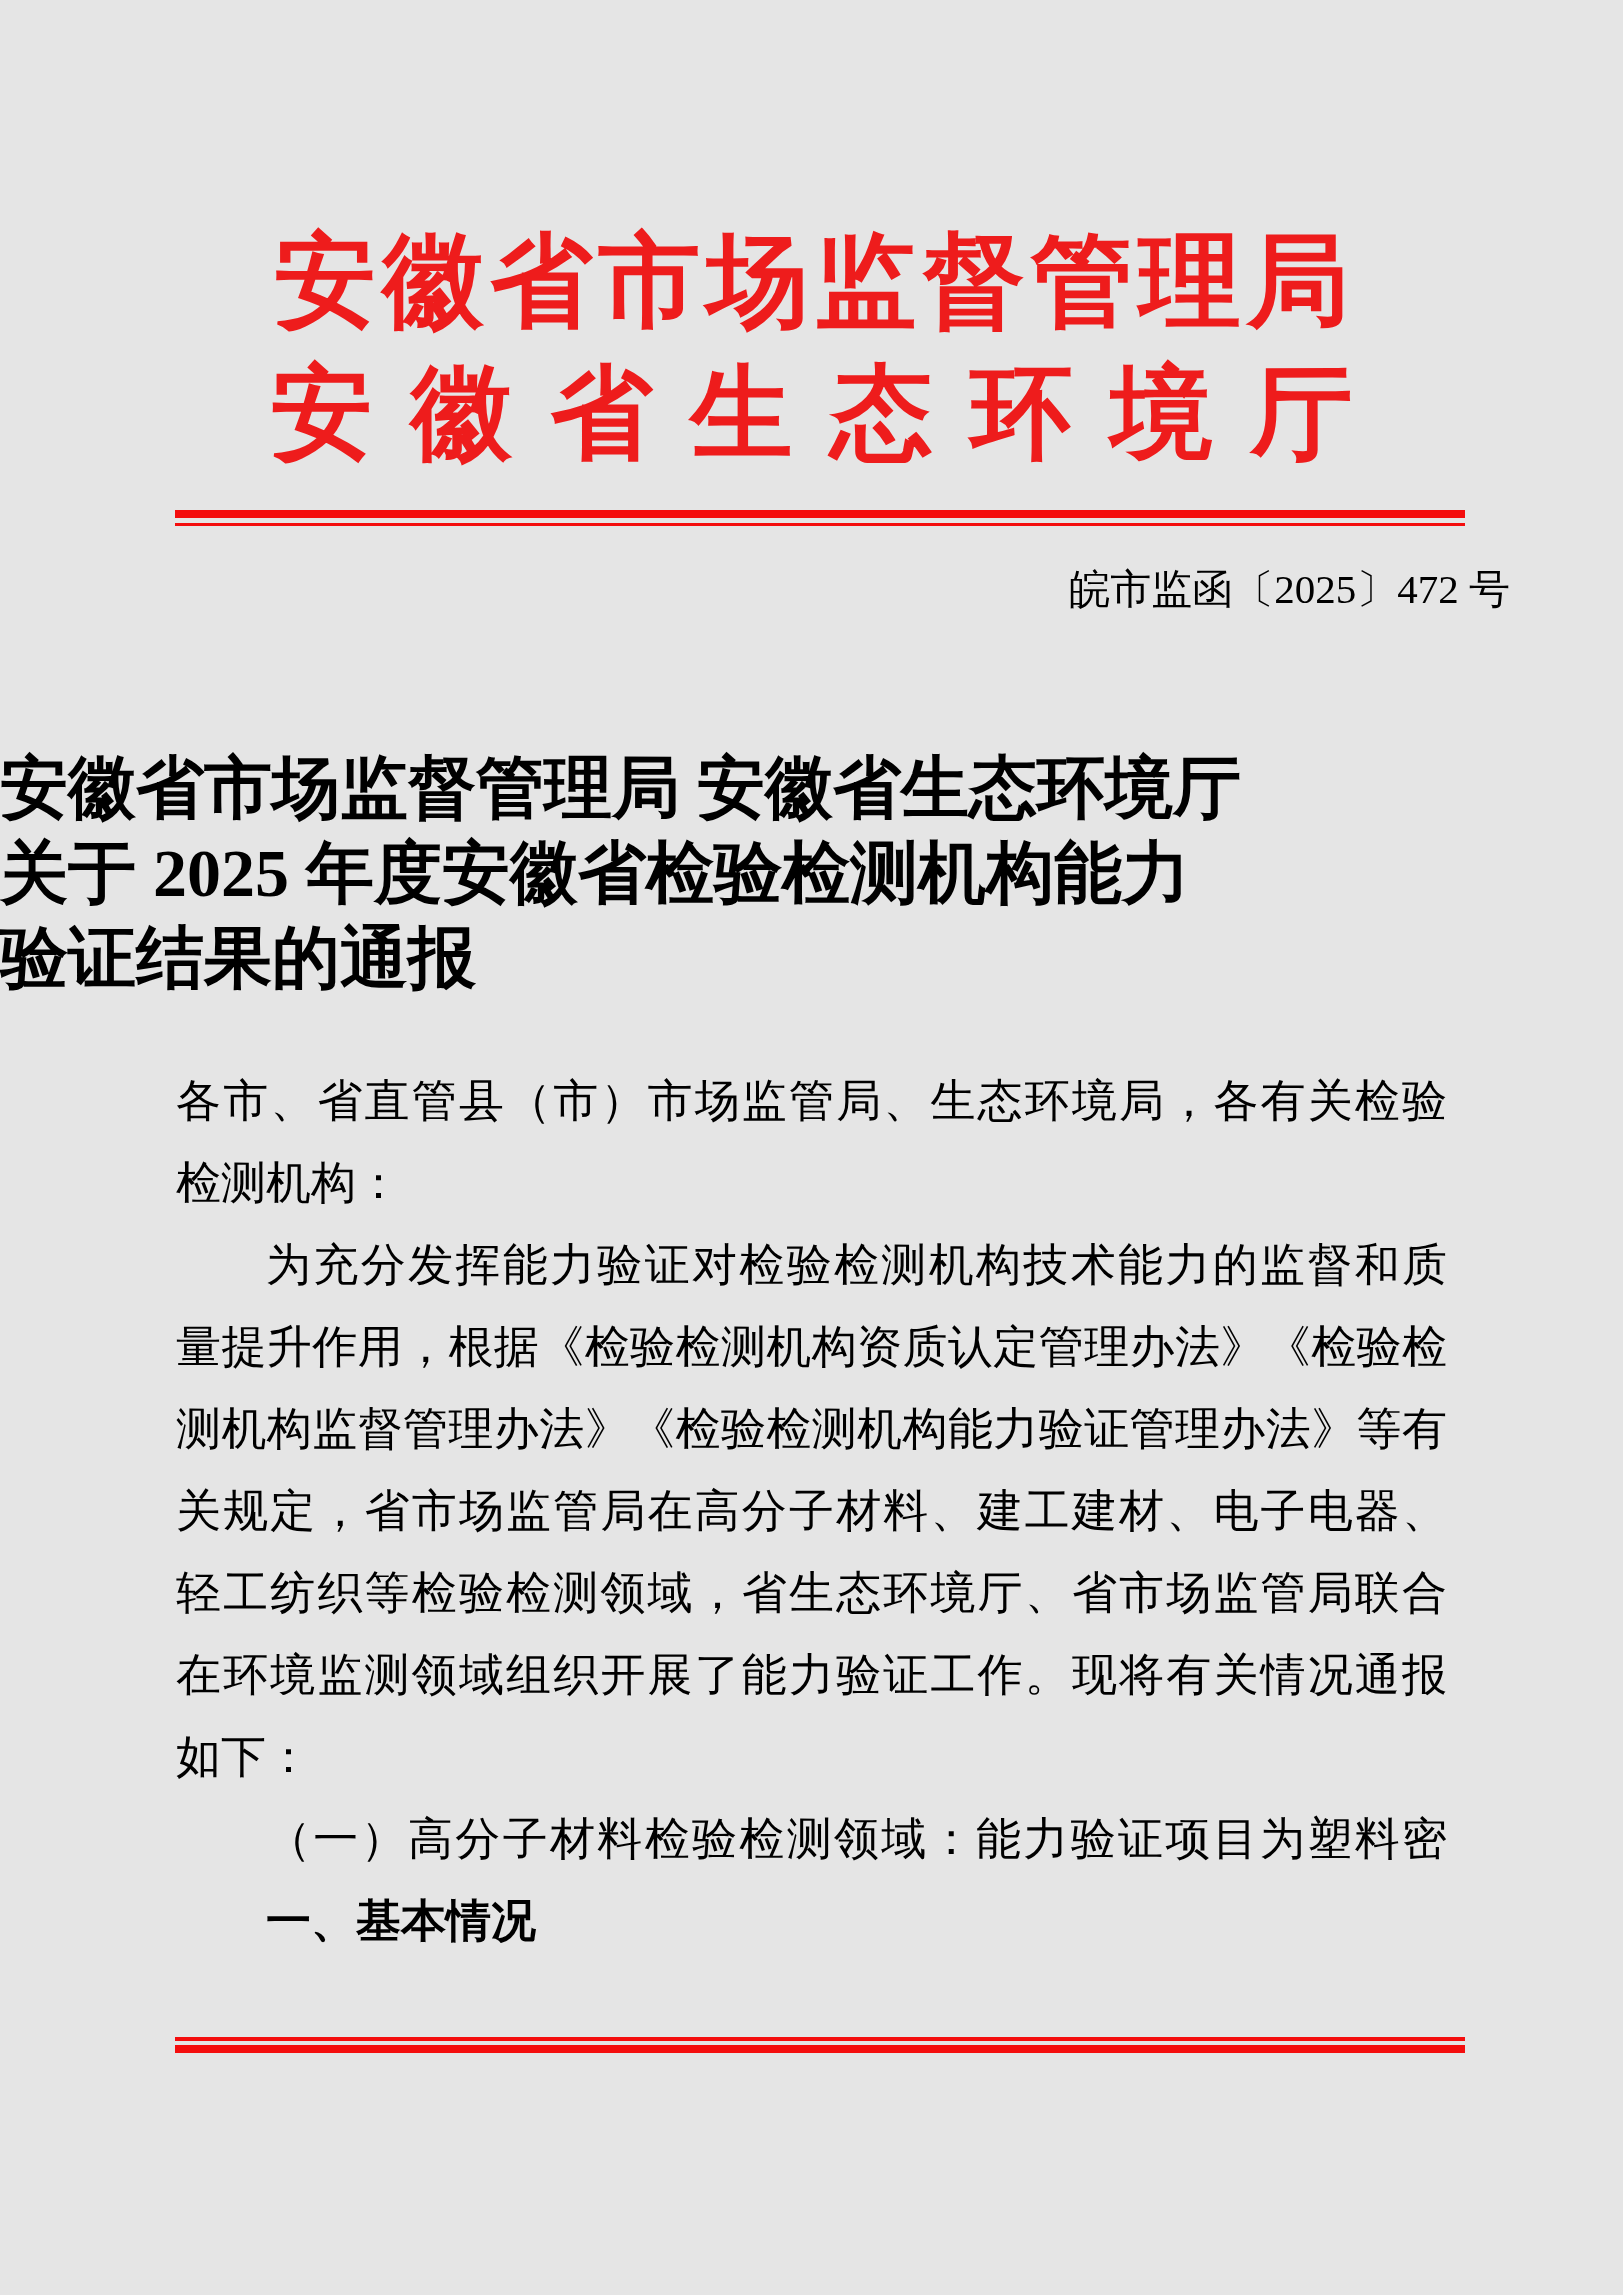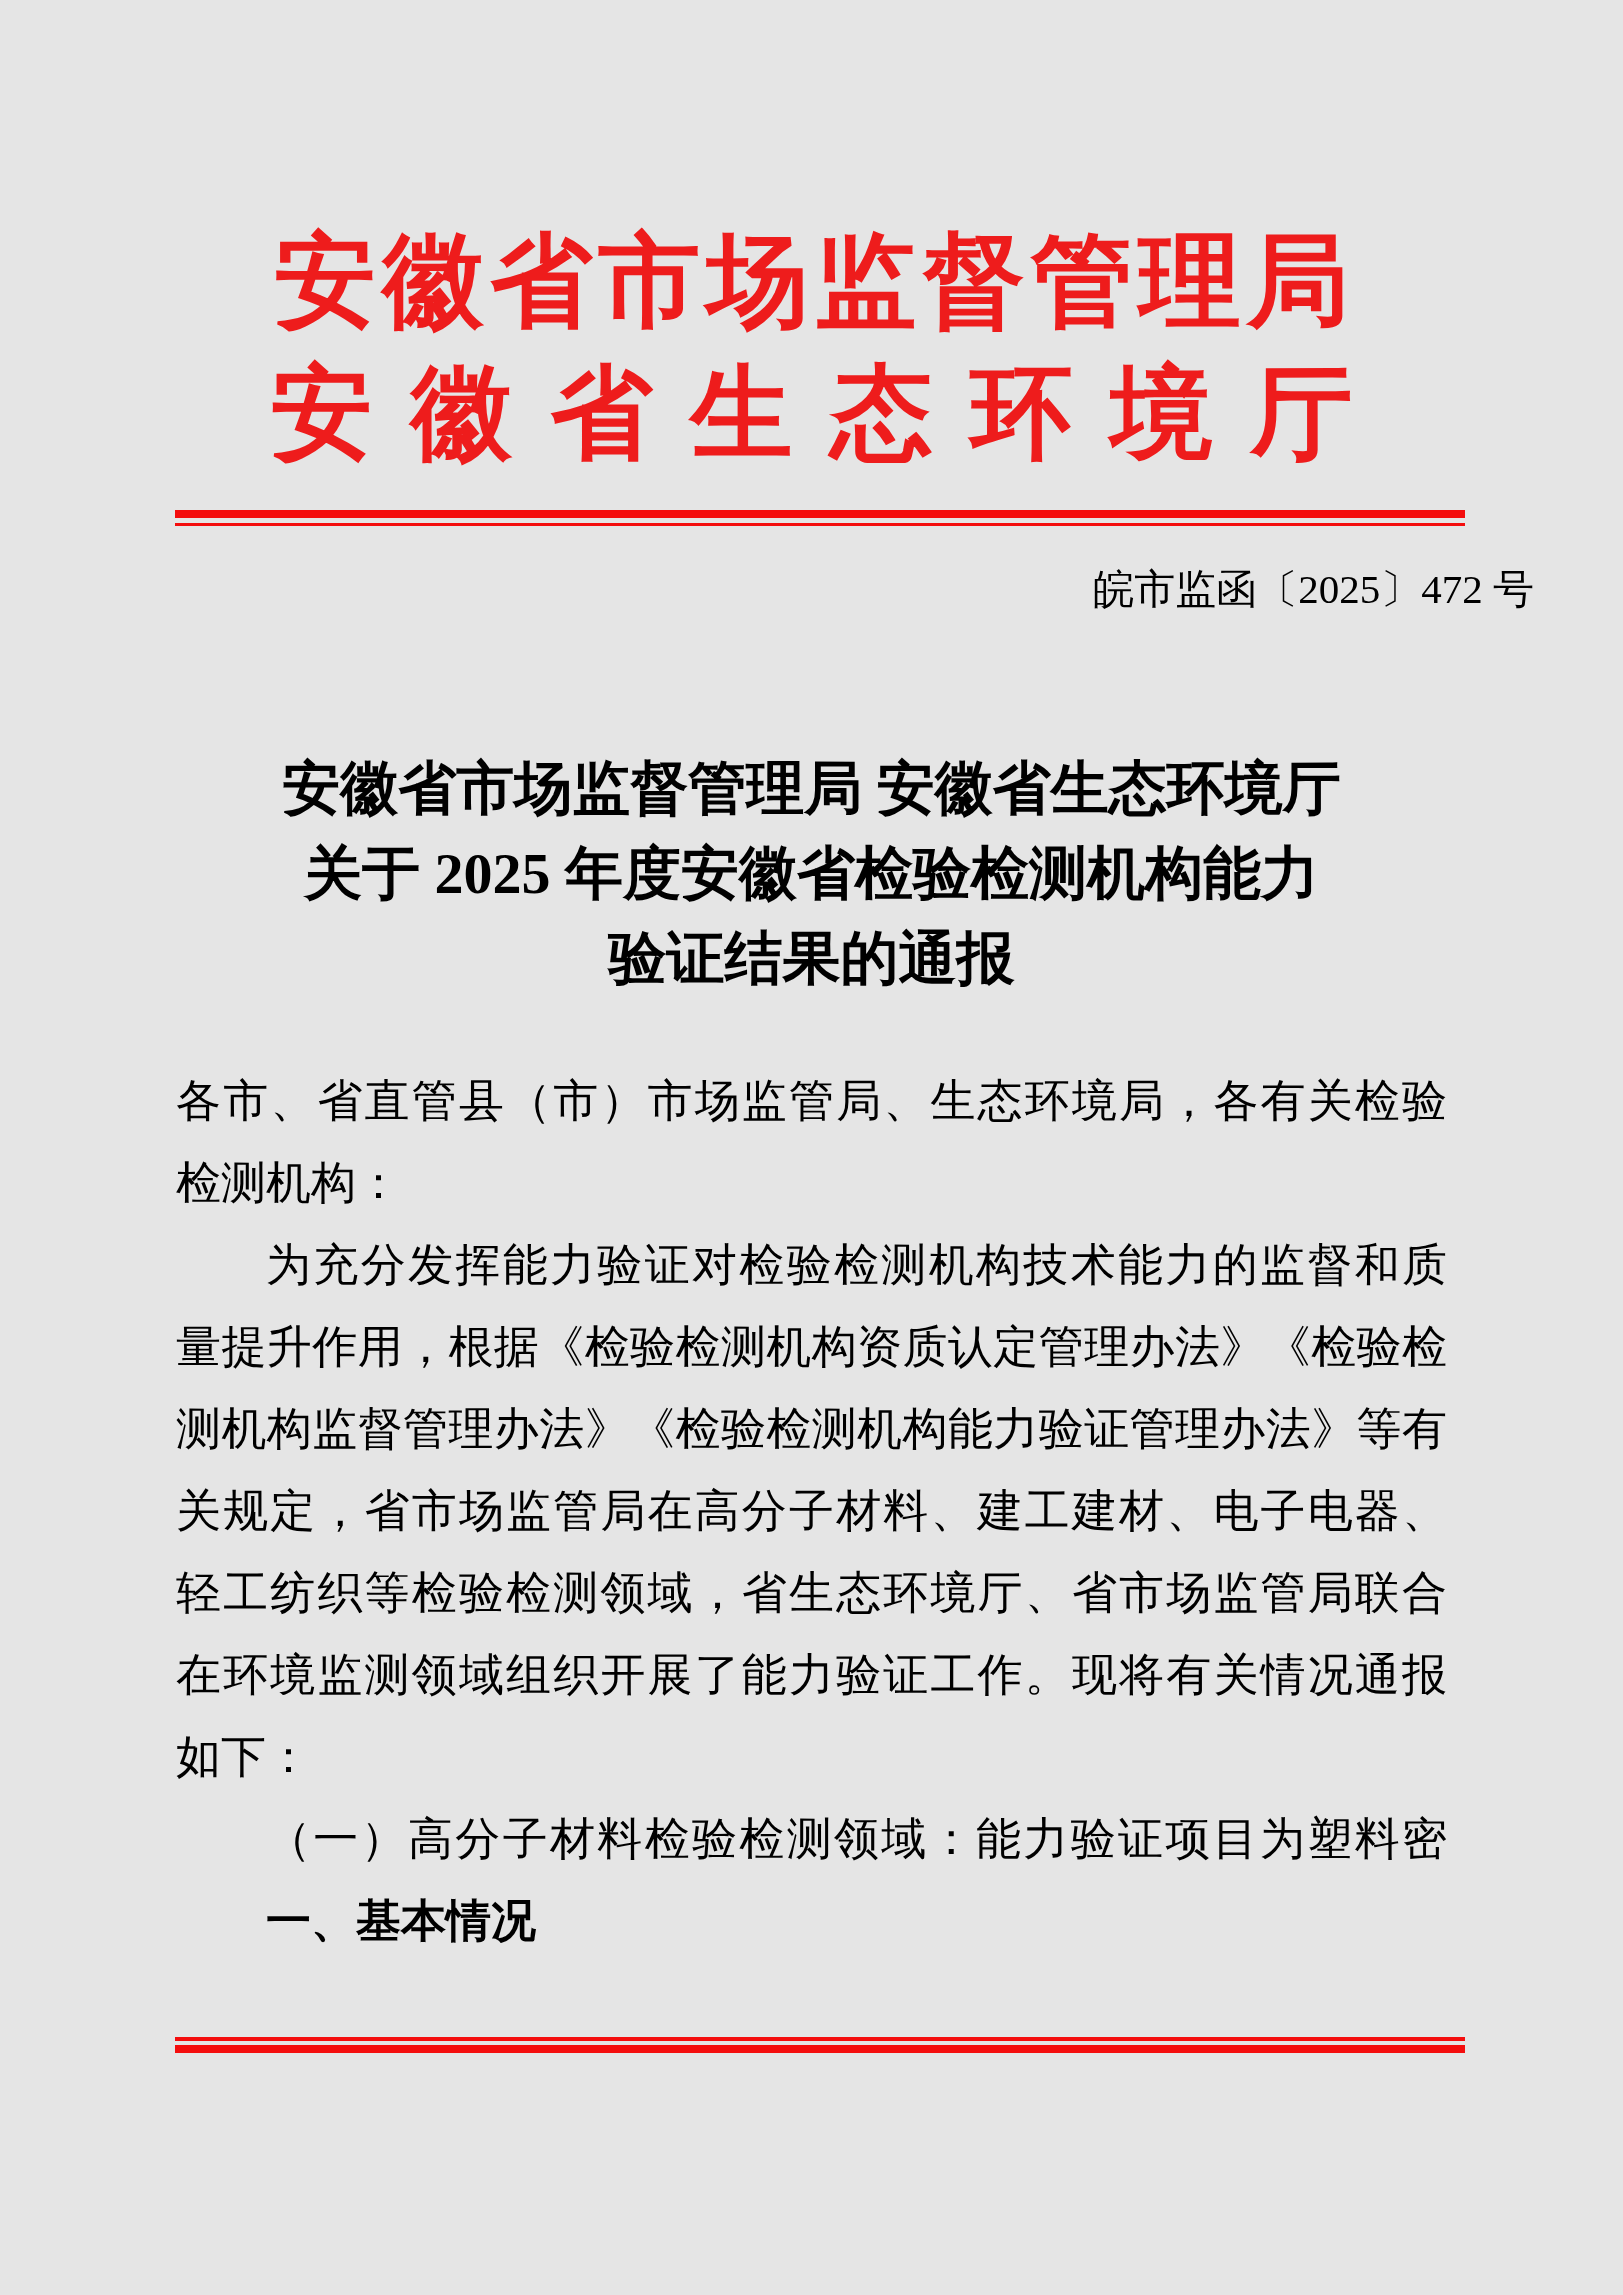--- a/index.html
+++ b/index.html
@@ -55,31 +55,31 @@
     top: 2037px;
     width: 1290px;
   }
   .rule-thick { height: 8.2px; background: #f40d0d; }
   .rule-thin  { height: 3.6px;  background: #f40d0d; }
   .rule-gap   { height: 5.1px; }
   .rule-gap-b { height: 4.1px; }
   
   .doc-number {
     margin-top: 35px;
-    padding-right: 89px;
+    padding-right: 113px;
     text-align: right;
     font-size: 41px;
     line-height: 57px;
     white-space: nowrap;
   }
   
   .title {
     margin-top: 128px;
-    text-align: center;
-    font-size: 58px;
+    text-align: left;
+    font-size: 68px;
     line-height: 85px;
     font-weight: bold;
   }
   
   .body-text {
     margin: 59px 176px 0 176px;
     font-size: 45px;
     line-height: 82px;
   }
   .line {

